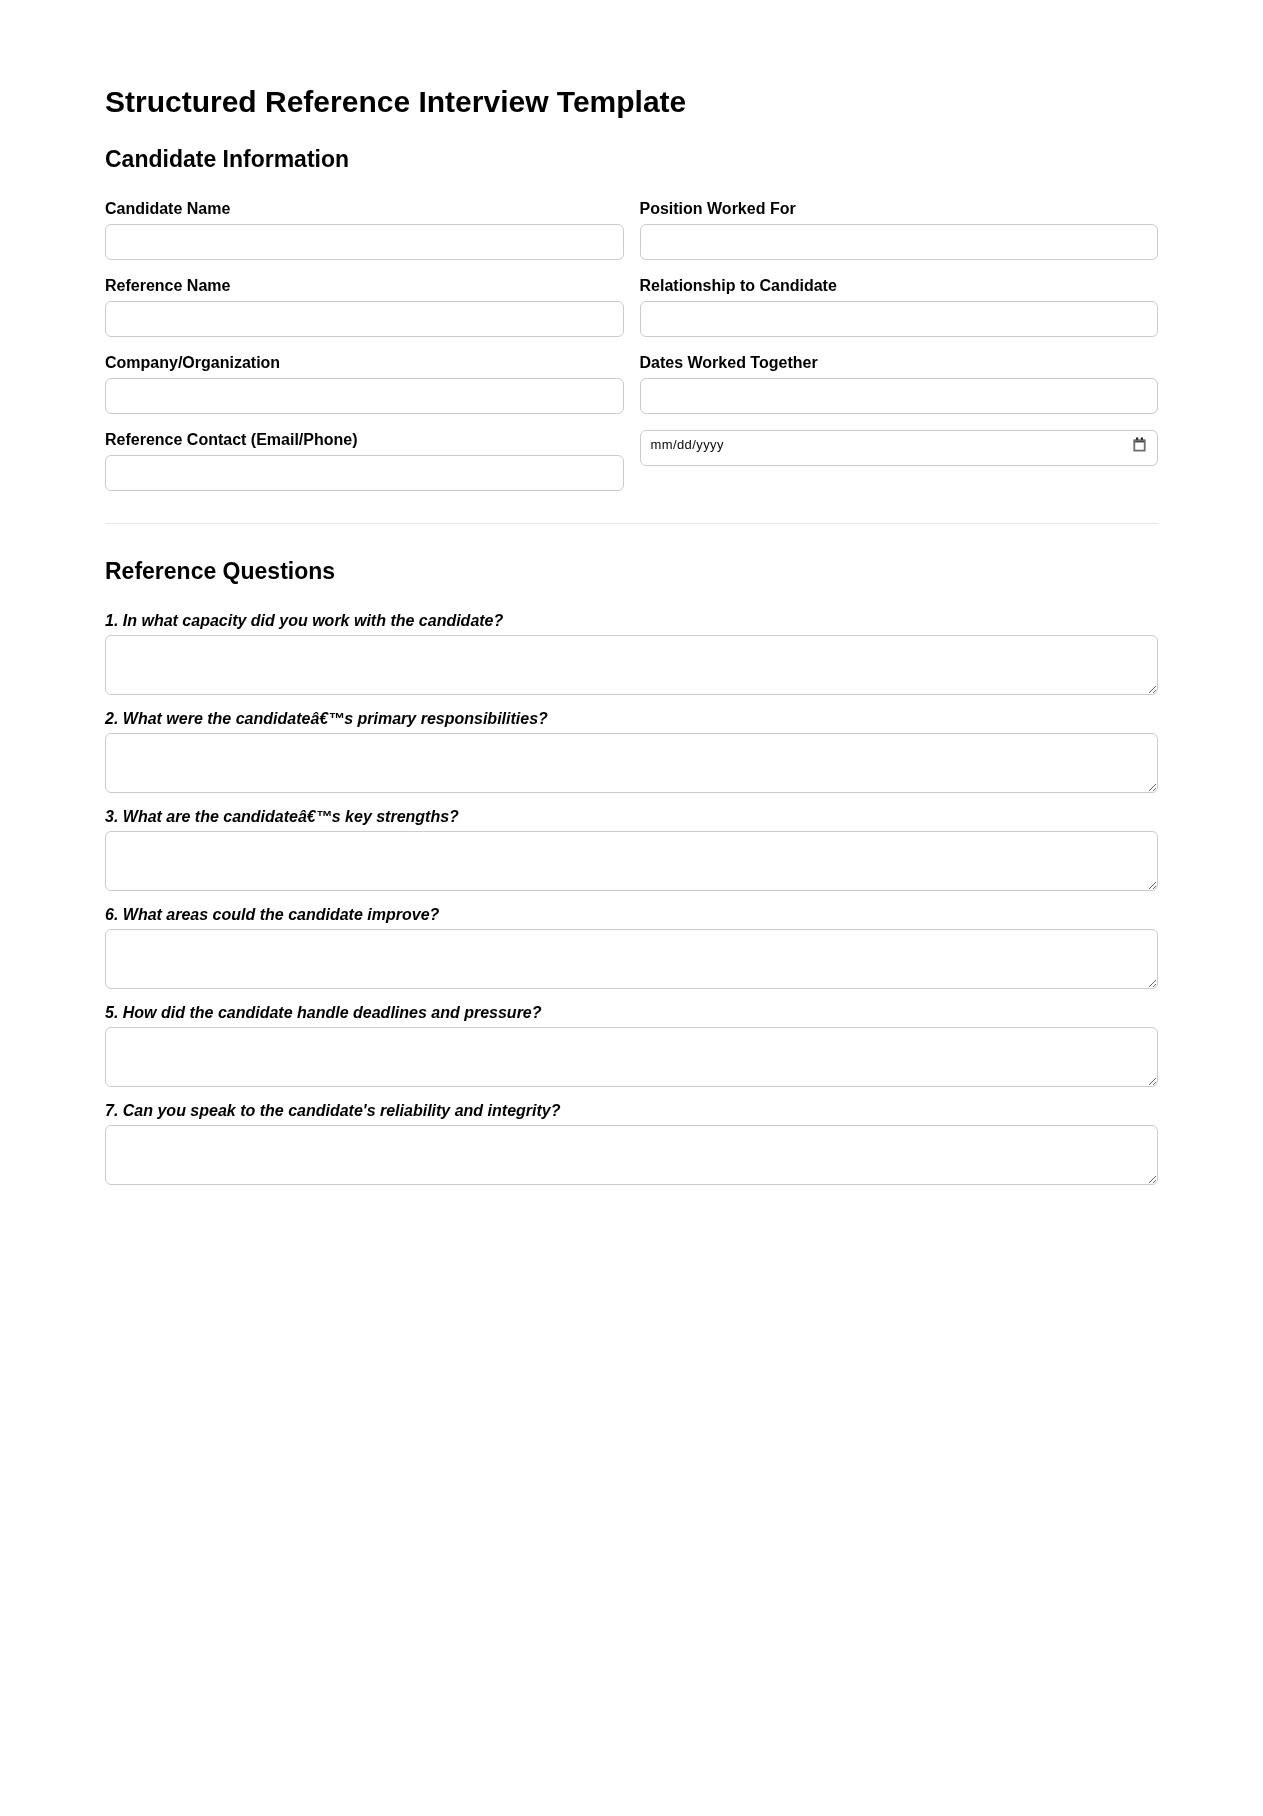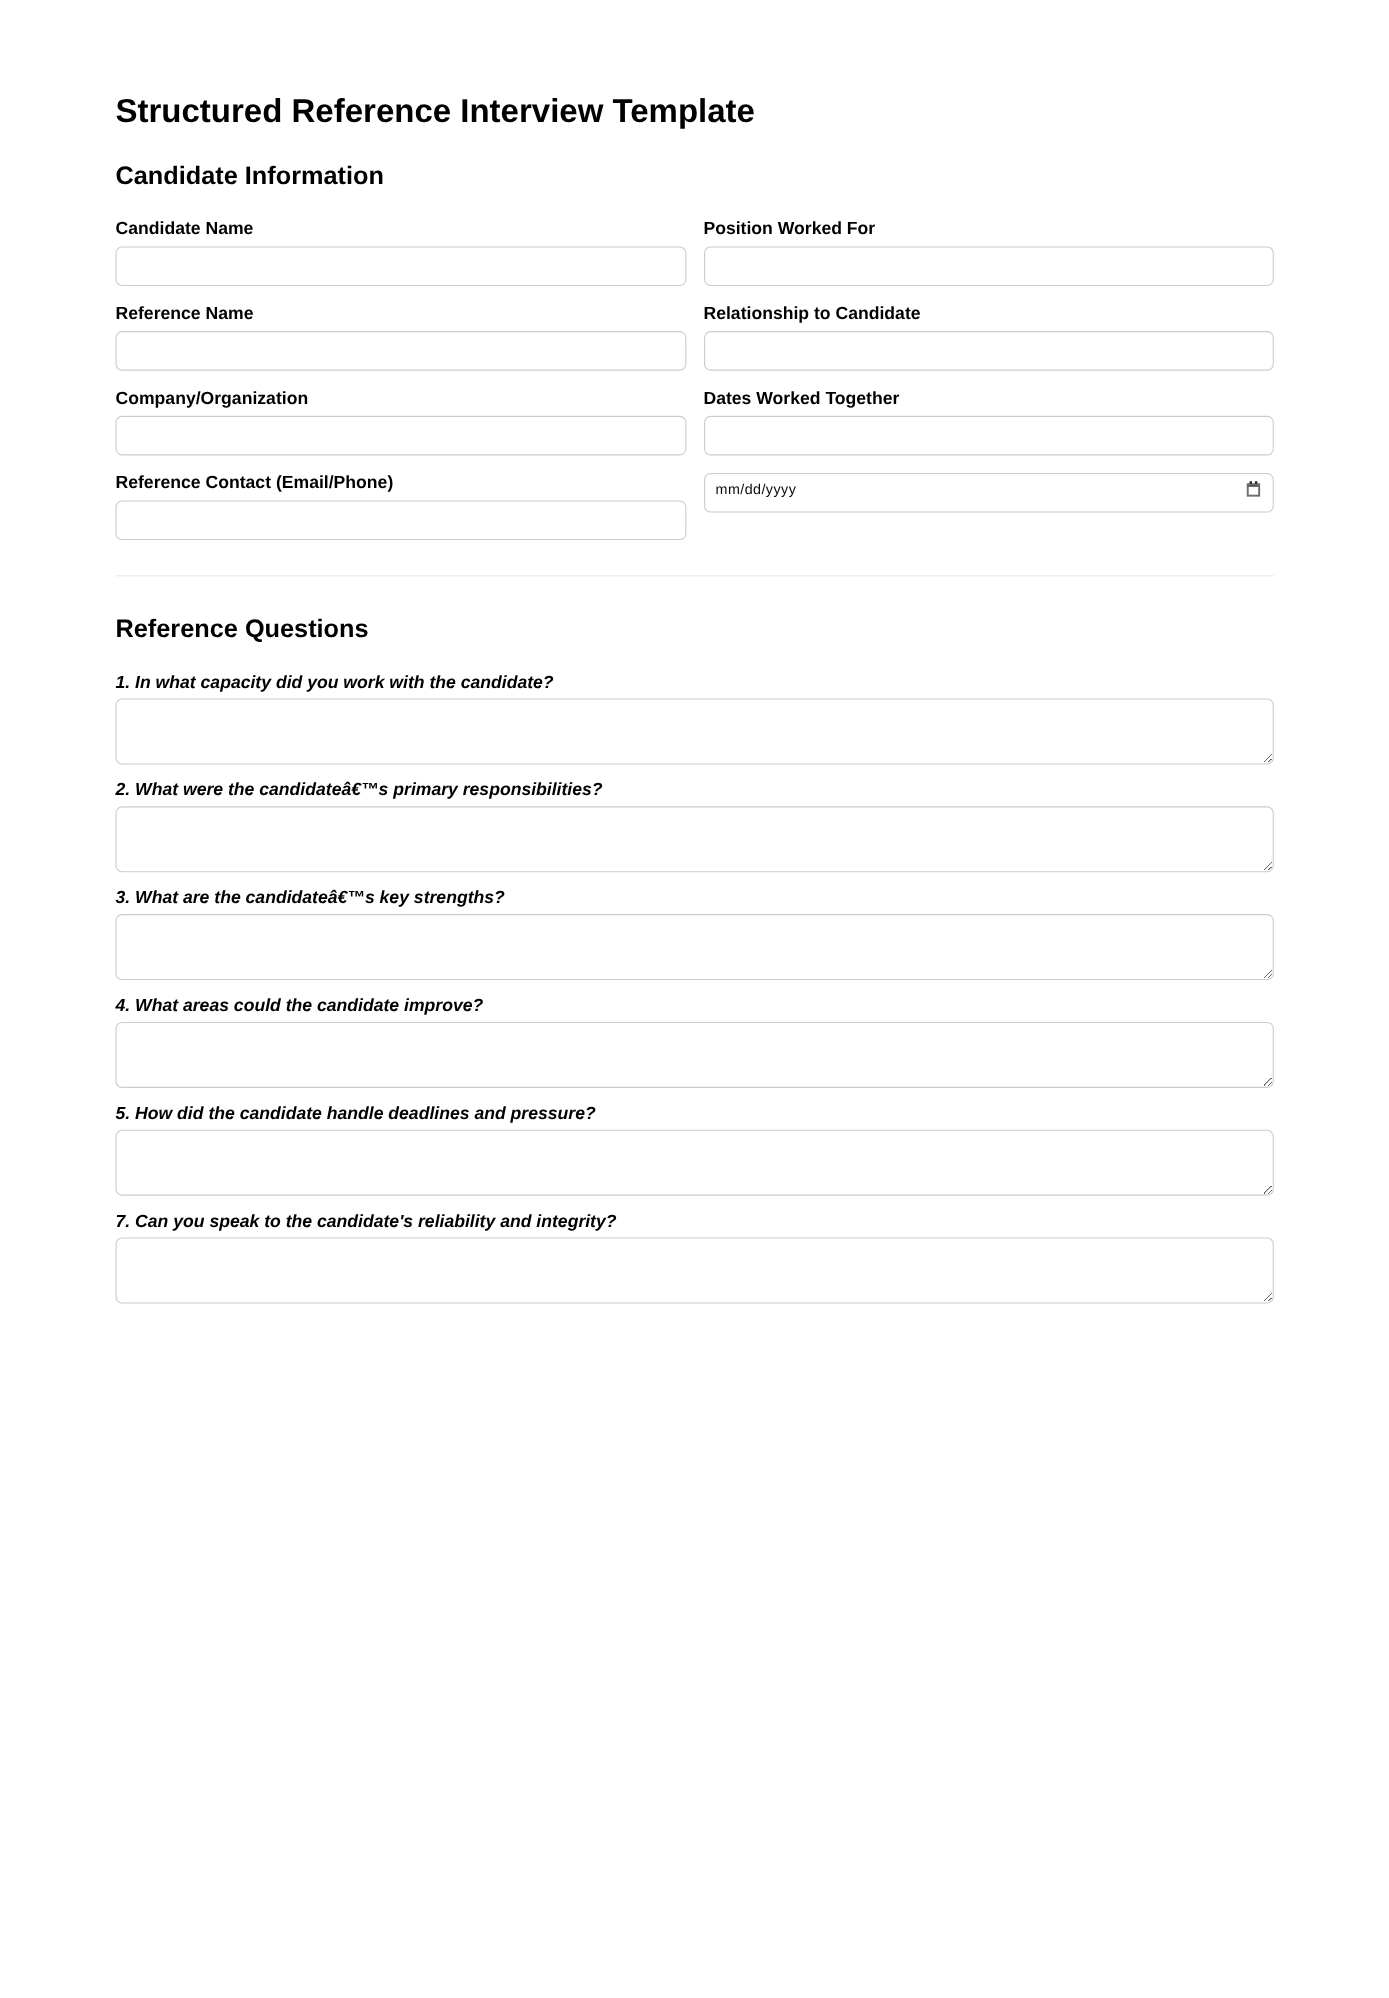--- a/index.html
+++ b/index.html
@@ -180,21 +180,21 @@
     <label class="question-label">2. What were the candidateâ€™s primary responsibilities?</label>
     <textarea class="answer-textarea" style=""></textarea>
   </div>
 
   <div class="question-block">
     <label class="question-label">3. What are the candidateâ€™s key strengths?</label>
     <textarea class="answer-textarea" style=""></textarea>
   </div>
 
   <div class="question-block">
-    <label class="question-label">4. What areas could the candidate improve?</label>
+    <label class="question-label">6. What areas could the candidate improve?</label>
     <textarea class="answer-textarea" style=""></textarea>
   </div>
 
   <div class="question-block">
     <label class="question-label">5. How did the candidate handle deadlines and pressure?</label>
     <textarea class="answer-textarea" style=""></textarea>
   </div>
 
 
   <div class="question-block">

